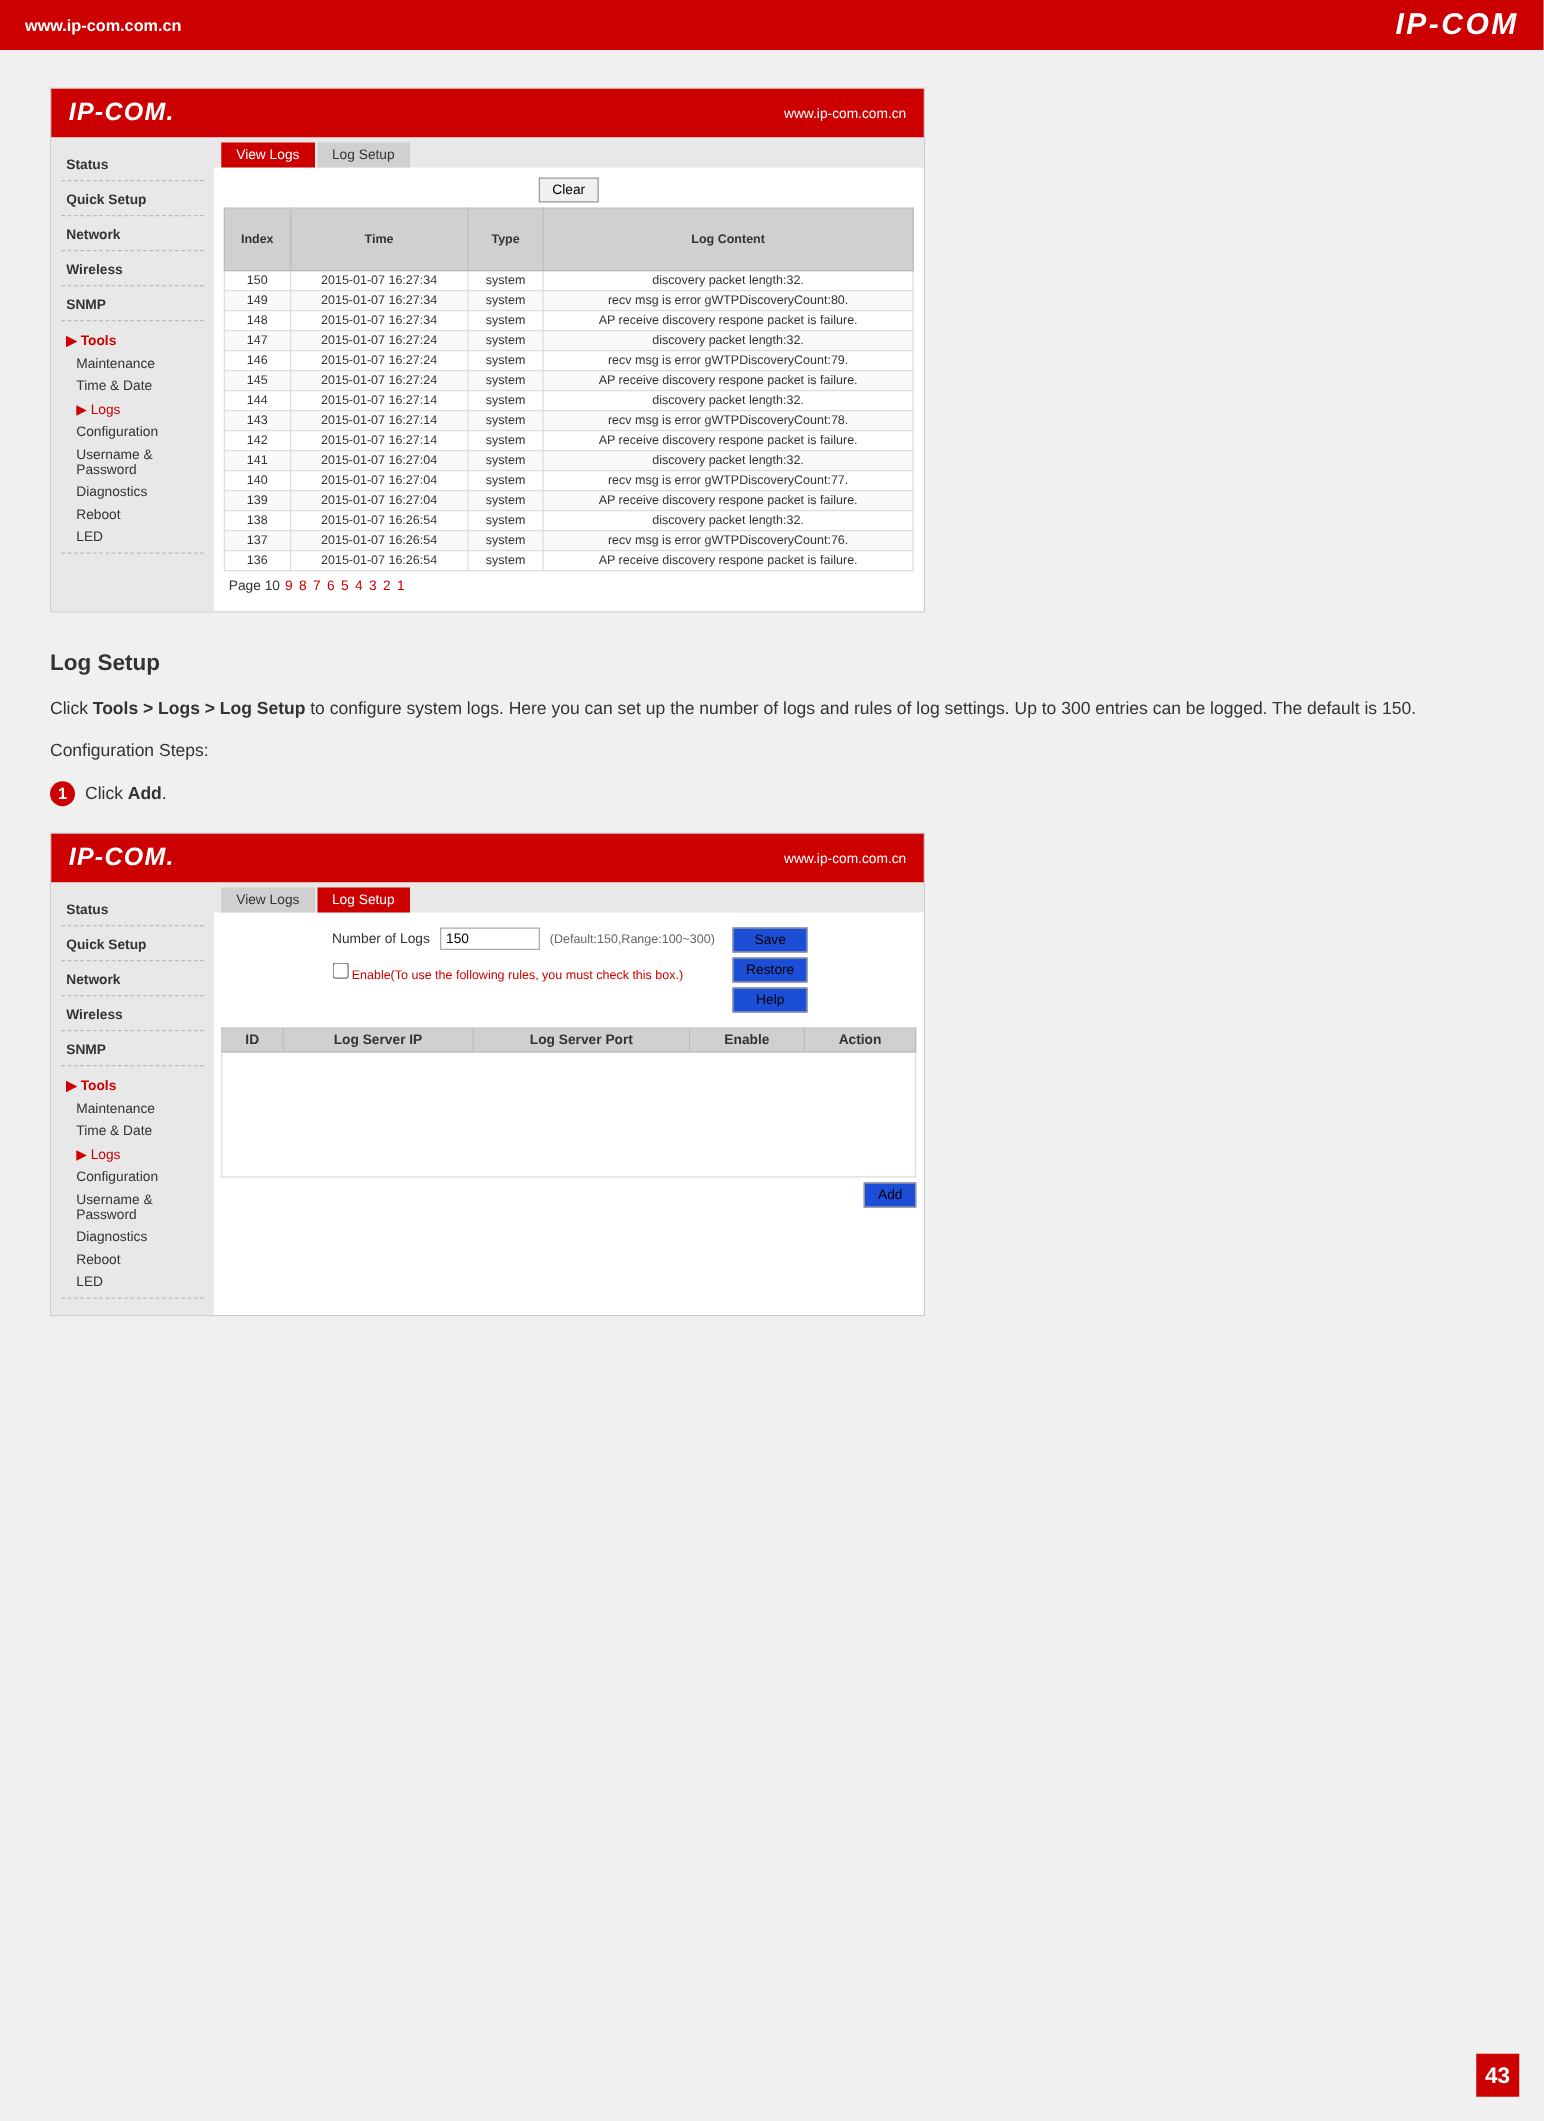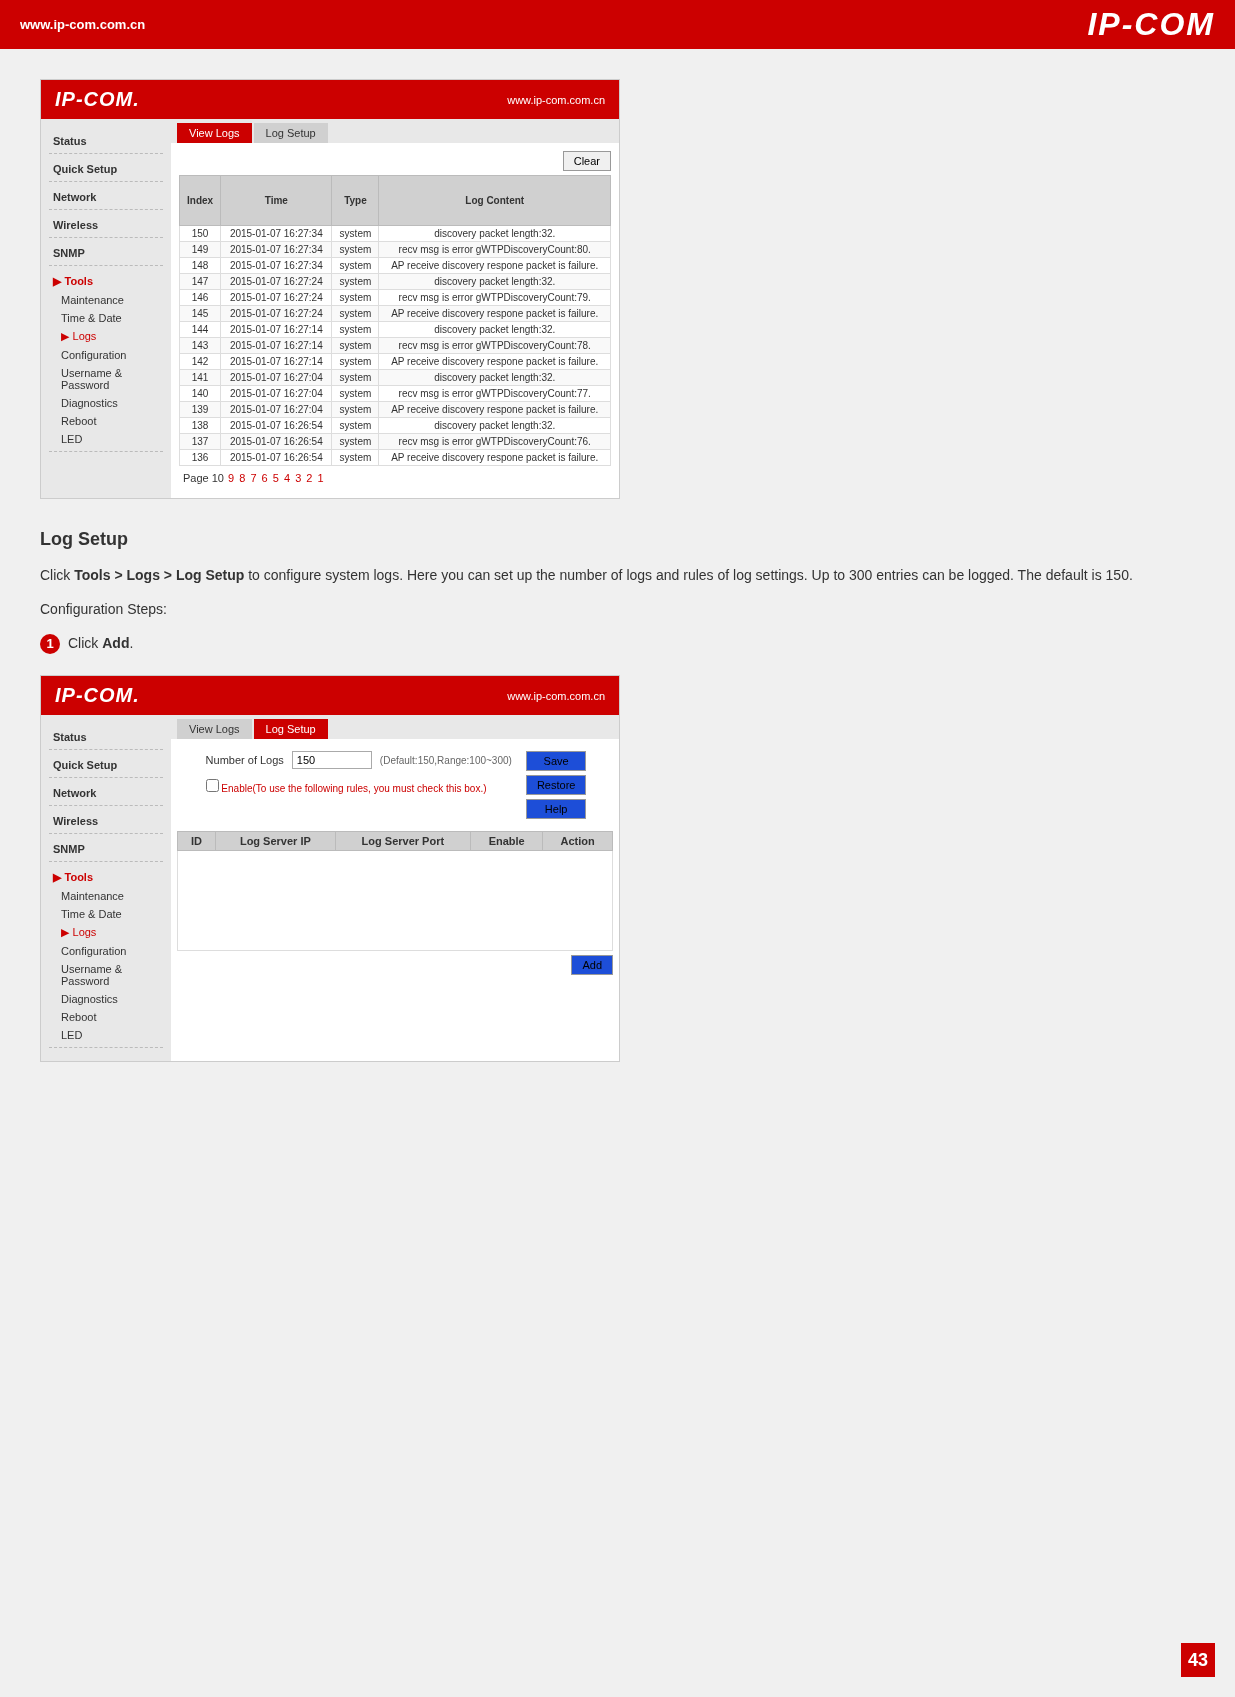--- a/index.html
+++ b/index.html
@@ -8,33 +8,33 @@
     
     .top-header {
       background: #cc0000;
       padding: 6px 20px;
       display: flex;
       justify-content: space-between;
       align-items: center;
     }
     .top-header .website-url { color: white; font-size: 13px; font-weight: bold; }
     .top-header .logo-text {
-      color: white; font-size: 32px; font-weight: 900; letter-spacing: 2px;
+      color: white; font-size: 24px; font-weight: 900; letter-spacing: 2px;
       font-style: italic;
     }
 
     
     .main-content { padding: 30px 40px; }
 
     
     .screenshot-box {
       border: 1px solid #ccc;
       background: white;
       margin-bottom: 30px;
-      width: 580px;
+      width: 700px;
     }
 
     
     .router-header {
       background: #cc0000;
       padding: 8px 14px;
       display: flex;
       justify-content: space-between;
       align-items: center;
     }
@@ -170,21 +170,21 @@
         <div class="sidebar-divider"></div>
       </div>
 
       <div class="content-area">
         <div class="tab-bar">
           <div class="tab active">View Logs</div>
           <div class="tab">Log Setup</div>
         </div>
         <div class="log-area">
 
-          <div style="display:flex; justify-content:flex-end; margin-bottom:4px;">
+          <div style="display:flex; justify-content:center; margin-bottom:4px;">
             <button class="log-btn">Clear</button>
           </div>
 
           <table class="log-table">
             <thead>
               <tr>
                 <th>Index</th>
                 <th>Time</th>
                 <th>Type</th>
                 <th>Log Content</th>

